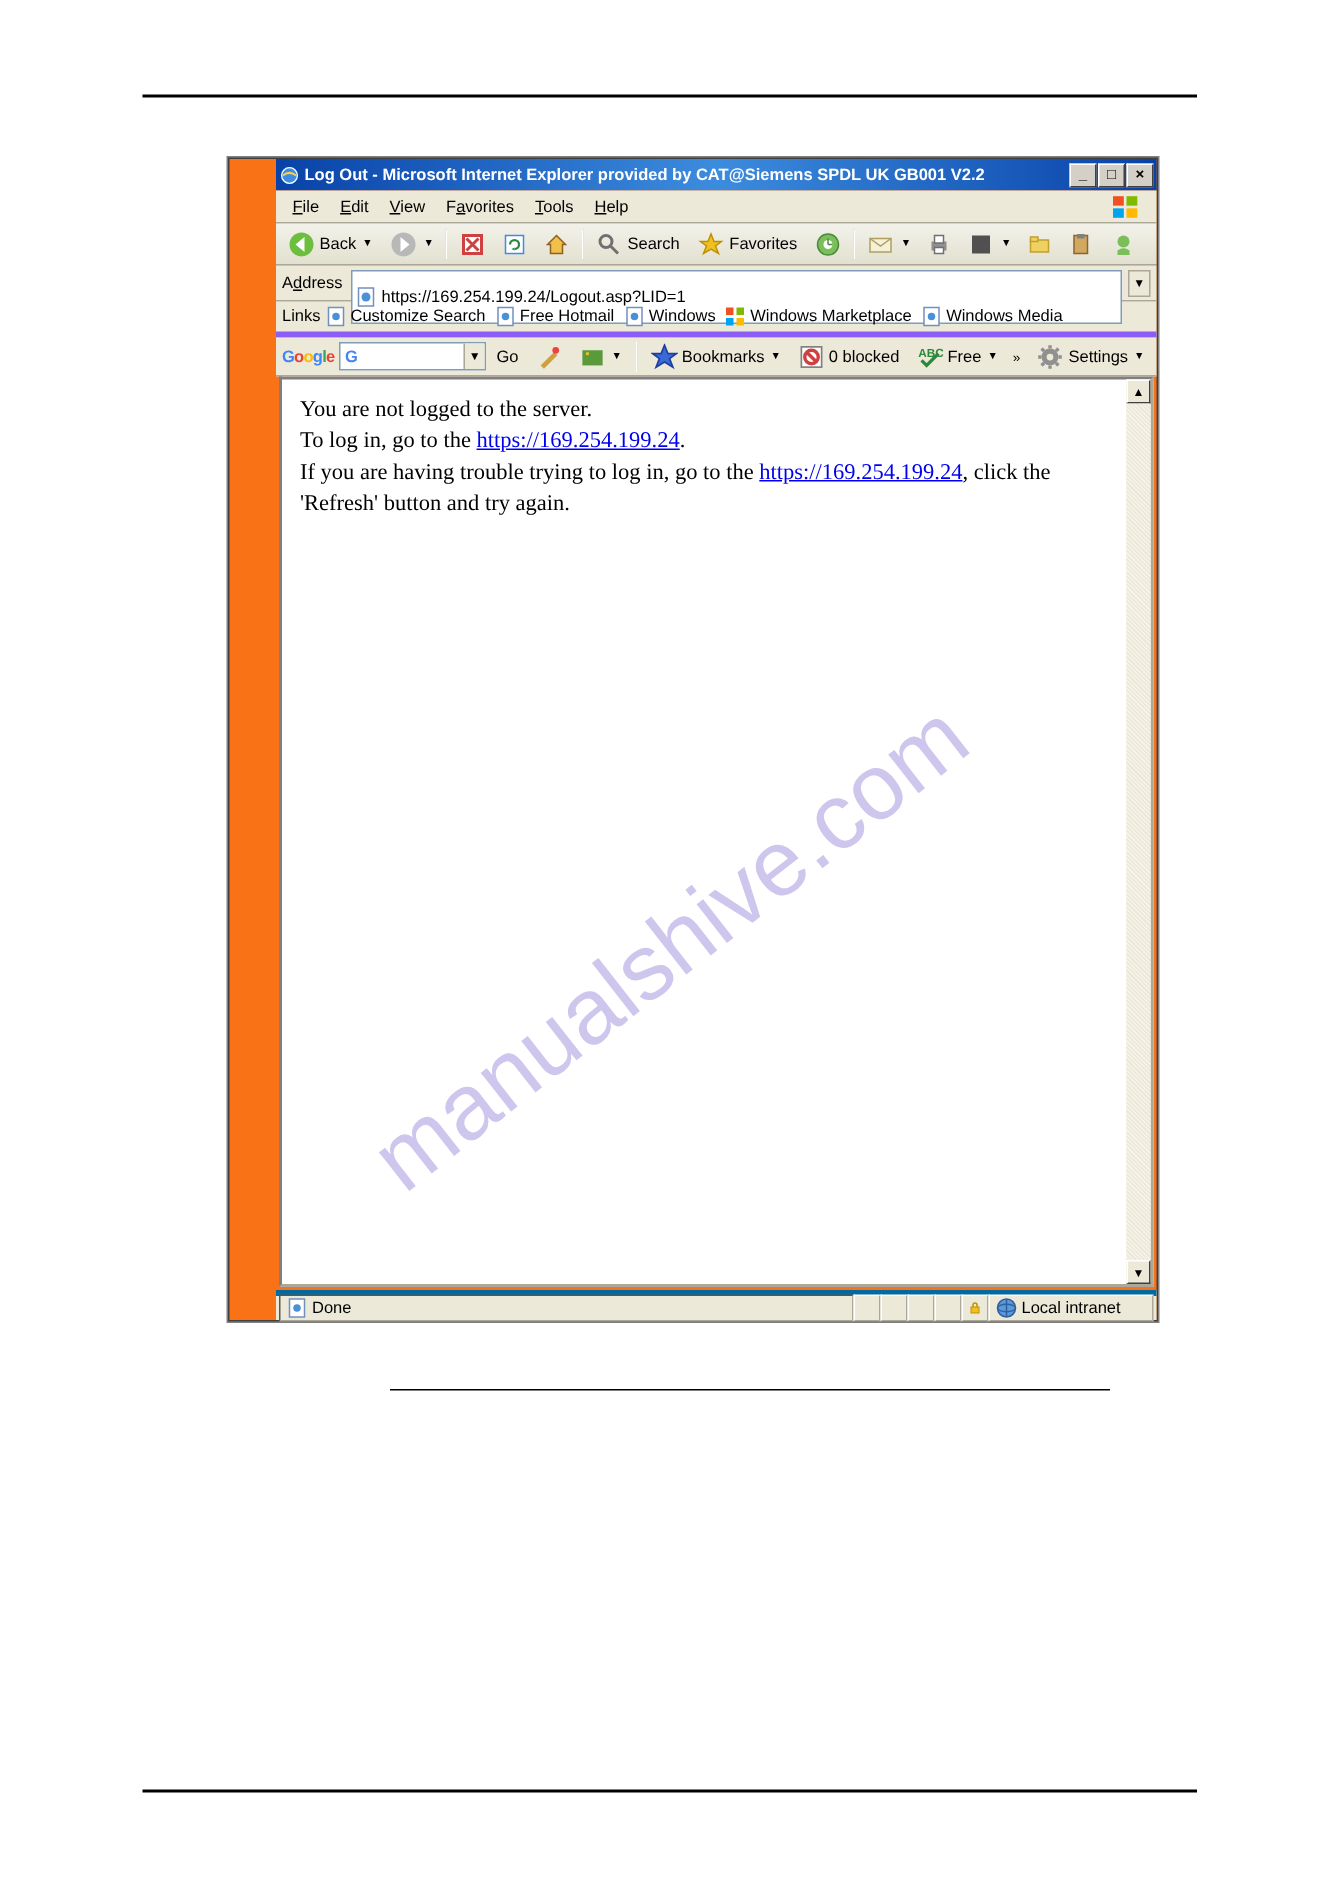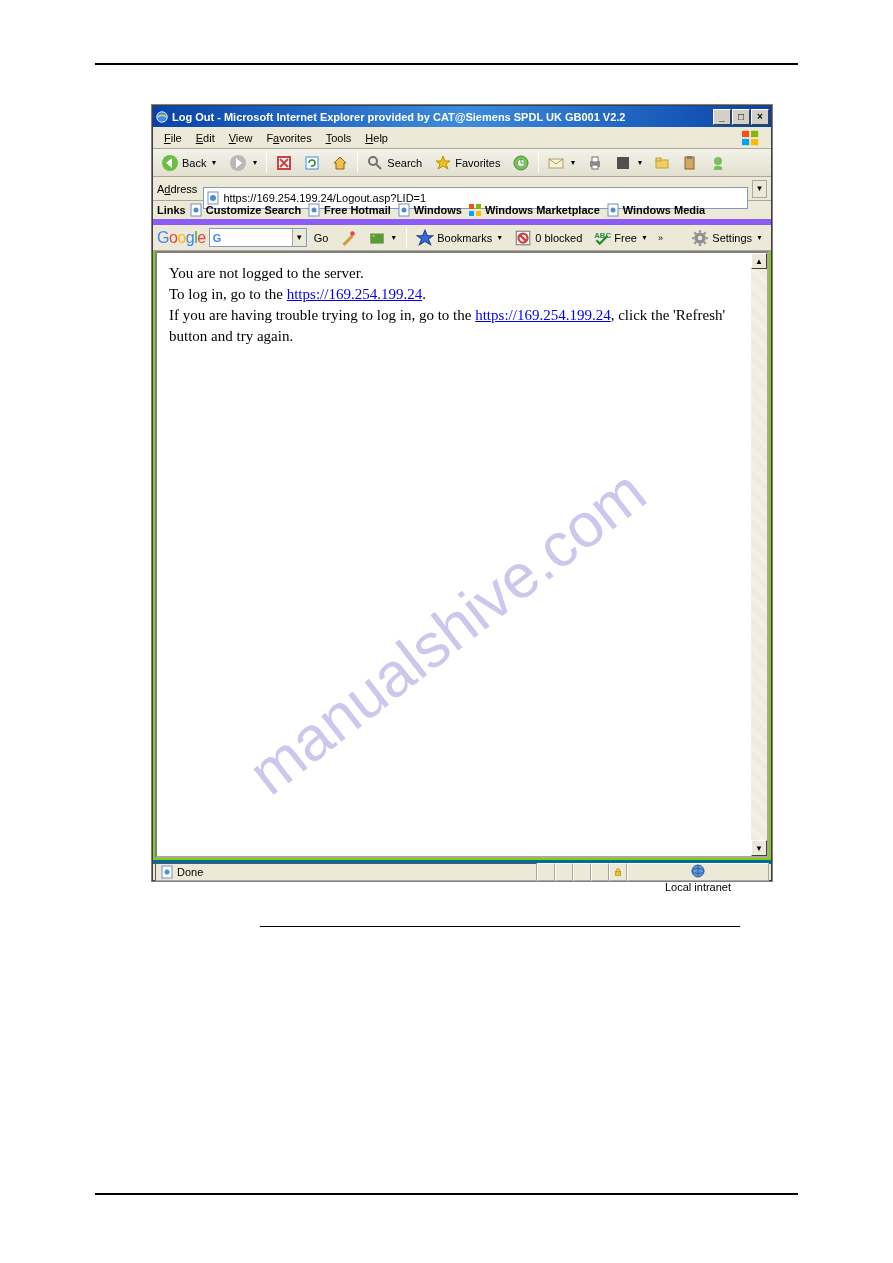--- a/index.html
+++ b/index.html
@@ -1,60 +1,60 @@
 <!DOCTYPE html>
 <html><head>
 <meta charset="utf-8">
 <style>
 * { box-sizing: border-box; margin: 0; padding: 0; }
 body { font-family: Tahoma, Verdana, sans-serif; font-size: 11px; background: #fff; width: 893px; height: 1263px; position: relative; }
 .page-border-top { border-top: 2px solid #000; margin: 63px 95px 0 95px; }
 .page-border-bottom { border-top: 2px solid #000; margin: 0 95px; position: absolute; bottom: 68px; left: 0; right: 0; }
 .caption-line { border-top: 1.5px solid #000; width: 480px; margin-left: 260px; margin-top: 14px; }
-.browser { position: absolute; top: 105px; left: 152px; width: 620px; border: 1px solid #404040; background: #84cc16; box-shadow: 0 0 0 1px #808080; }
+.browser { position: absolute; top: 105px; left: 152px; width: 620px; border: 1px solid #404040; background: #f97316; box-shadow: 0 0 0 1px #808080; padding-left: 31px; }
 .titlebar { height: 21px; background: linear-gradient(to bottom, #0a246a 0%, #3a6ea5 50%, #0a246a 100%); background: linear-gradient(to right, #0842a8 0%, #3c8cde 50%, #0842a8 100%); display: flex; align-items: center; padding: 0 2px; color: #fff; font-weight: bold; }
 .titlebar .ie-icon { width: 14px; height: 14px; margin-right: 3px; display: inline-flex; align-items: center; justify-content: center; }
 .titlebar .title-text { flex: 1; font-size: 11px; }
 .window-controls { display: flex; gap: 1px; }
 .win-btn { width: 18px; height: 16px; background: #d4d0c8; border: 1px solid #fff; border-right-color: #404040; border-bottom-color: #404040; font-size: 10px; display: flex; align-items: center; justify-content: center; font-family: Marlett, Arial; font-weight: bold; color: #000; }
 .menubar { height: 22px; background: #ece9d8; display: flex; align-items: center; padding: 2px 4px; border-bottom: 1px solid #aca899; }
 .menubar .menu-item { padding: 2px 7px; cursor: default; }
 .menubar .menu-item .ul { text-decoration: underline; }
 .menubar .throbber { margin-left: auto; width: 32px; height: 20px; display: flex; align-items: center; justify-content: center; }
 .throbber svg { width: 22px; height: 18px; }
 .toolbar { height: 28px; background: linear-gradient(to bottom, #f3f2ea 0%, #e2e0cf 100%); display: flex; align-items: center; padding: 2px 4px; gap: 2px; border-bottom: 1px solid #aca899; }
 .tbtn { height: 22px; display: inline-flex; align-items: center; padding: 0 4px; gap: 3px; border-radius: 3px; }
 .tbtn.text { padding-right: 6px; }
 .tsep { width: 1px; height: 20px; background: #aca899; margin: 0 2px; border-right: 1px solid #fff; }
 .icon { width: 18px; height: 18px; display: inline-flex; align-items: center; justify-content: center; }
 .dropdown-arrow { font-size: 7px; color: #000; margin-left: 1px; }
 .addressbar { height: 24px; background: #ece9d8; display: flex; align-items: center; padding: 2px 4px; gap: 4px; border-bottom: 1px solid #aca899; }
 .addressbar .label { padding-right: 2px; }
-.addr-input { flex: 1; height: 22px; border: 1px solid #7f9db9; background: #fff; display: flex; align-items: center; padding: 0 2px; gap: 3px; margin-top: 19px; }
+.addr-input { flex: 1; height: 36px; border: 1px solid #7f9db9; background: #fff; display: flex; align-items: center; padding: 0 2px; gap: 3px; margin-top: 19px; }
 .addr-input input { flex: 1; border: none; outline: none; font-family: inherit; font-size: 11px; }
 .addr-drop { width: 15px; height: 18px; background: #ece9d8; border: 1px solid #aca899; display: flex; align-items: center; justify-content: center; font-size: 8px; }
-.linksbar { height: 24px; background: #ece9d8; display: flex; align-items: center; padding: 2px 4px; gap: 0; border-bottom: 6px solid #8b5cf6; font-weight: bold; }
+.linksbar { height: 24px; background: #ece9d8; display: flex; align-items: center; padding: 2px 4px; gap: 0; border-bottom: 4px solid #8b5cf6; }
 .linkbtn { display: inline-flex; align-items: center; gap: 3px; padding: 2px 3px; }
 .googlebar { height: 26px; background: #ece9d8; display: flex; align-items: center; padding: 2px 4px; gap: 3px; border-bottom: 1px solid #aca899; }
-.google-logo { font-weight: normal; font-size: 16px; letter-spacing: -0.5px; }
+.google-logo { font-weight: bold; font-size: 11px; letter-spacing: -0.5px; }
 .google-logo .b { color: #4285f4; } .google-logo .r { color: #ea4335; } .google-logo .y { color: #fbbc05; } .google-logo .g { color: #34a853; }
 .google-input { width: 98px; height: 19px; border: 1px solid #7f9db9; background: #fff; display: flex; align-items: center; }
 .google-input .gd { width: 14px; border-left: 1px solid #aca899; height: 100%; display: flex; align-items: center; justify-content: center; font-size: 8px; background: #ece9d8; }
 .gbtn { display: inline-flex; align-items: center; gap: 3px; padding: 2px 4px; }
 .content-frame { border: 2px solid #aca899; border-top-color: #7f7f7f; border-left-color: #7f7f7f; margin: 0 2px 2px 2px; background: #fff; height: 607px; display: flex; }
 .content-body { flex: 1; padding: 10px 12px; font-family: 'Times New Roman', serif; font-size: 15px; line-height: 1.4; color: #000; position: relative; }
 .content-body a { color: #0000ee; text-decoration: underline; }
 .scrollbar { width: 16px; background: #ece9d8; display: flex; flex-direction: column; }
 .sb-btn { height: 16px; background: #ece9d8; border: 1px solid #fff; border-right-color: #404040; border-bottom-color: #404040; display: flex; align-items: center; justify-content: center; font-size: 8px; }
 .sb-track { flex: 1; background: repeating-linear-gradient(45deg, #ece9d8, #ece9d8 1px, #f5f3e9 1px, #f5f3e9 2px); }
 .statusbar { height: 20px; background: #ece9d8; display: flex; align-items: center; border-top: 4px solid #0369a1; padding: 0 2px; gap: 0; }
 .status-pane { height: 18px; border: 1px solid #aca899; border-top-color: #fff; border-left-color: #fff; padding: 0 4px; display: flex; align-items: center; gap: 3px; }
 .status-pane.main { flex: 1; border: 1px inset #aca899; }
 .status-pane.small { width: 18px; justify-content: center; }
-.status-pane.zone { width: 142px; flex-direction: column; }
+.status-pane.zone { width: 110px; }
 .watermark { position: absolute; left: 50%; top: 50%; transform: translate(-50%, -50%) rotate(-38deg); font-size: 62px; color: #a898e0; opacity: 0.55; font-family: Arial, sans-serif; pointer-events: none; white-space: nowrap; font-weight: 400; }
 </style>
 </head>
 <body>
 
 <div class="page-border-top"></div>
 
 <div class="browser">
 
   <div class="titlebar">

